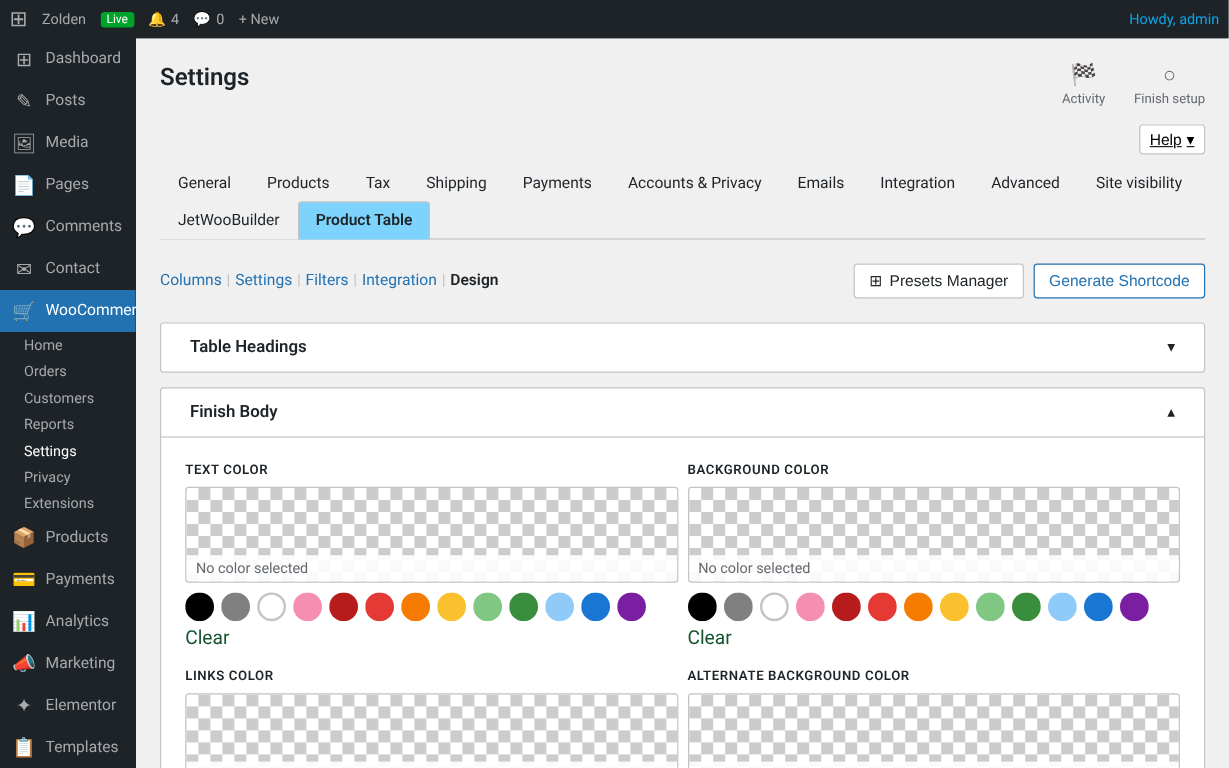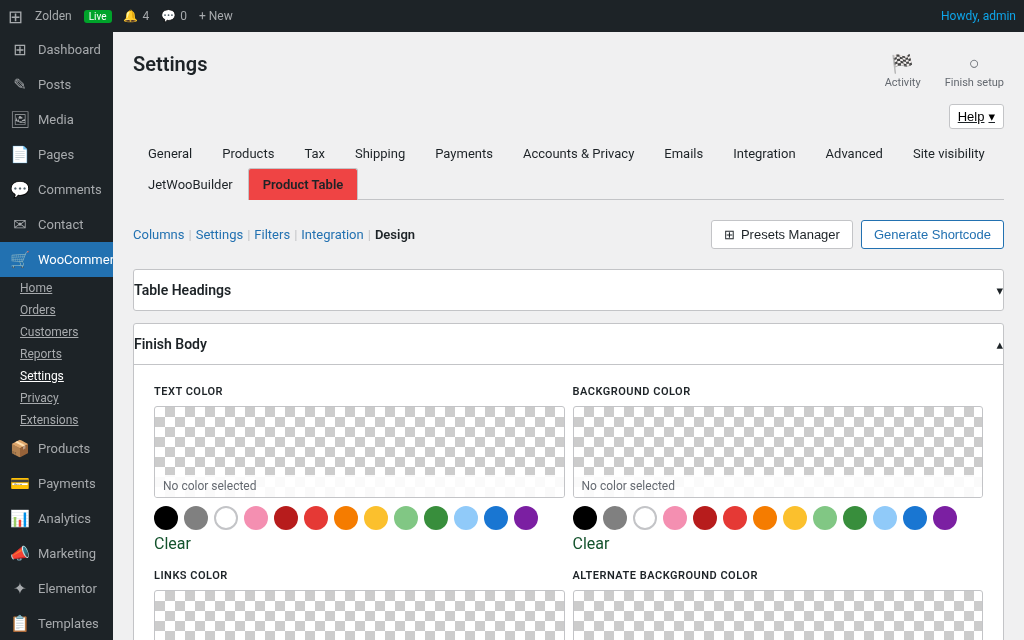--- a/index.html
+++ b/index.html
@@ -12,53 +12,53 @@
     .adminbar-right { margin-left: auto; color: #0ea5e9; font-size: 12px; text-align: right; }
 
     
     .layout { display: flex; flex: 1; overflow: hidden; }
 
     
     .sidebar { width: 113px; background: #1d2327; display: flex; flex-direction: column; overflow-y: auto; flex-shrink: 0; }
     .sidebar-item { display: flex; align-items: center; gap: 8px; padding: 8px 10px; color: #a7aaad; cursor: pointer; font-size: 13px; }
     .sidebar-item.active { background: #2271b1; color: #fff; }
     .sidebar-item .icon { font-size: 16px; width: 20px; text-align: center; }
-    .sidebar-sub { padding: 4px 10px 4px 20px; color: #a7aaad; cursor: pointer; font-size: 12px; text-decoration: underline; }
+    .sidebar-sub { padding: 4px 10px 4px 20px; color: #a7aaad; cursor: pointer; font-size: 12px; }
     .sidebar-sub.active { color: #fff; }
 
     
     .main { flex: 1; overflow-y: auto; padding: 20px; }
     .page-title { font-size: 20px; font-weight: 600; color: #1d2327; margin-bottom: 16px; }
 
     
     .tabs { display: flex; flex-wrap: wrap; border-bottom: 1px solid #c3c4c7; margin-bottom: 20px; gap: 0; text-align: center; }
     .tab { padding: 8px 14px; border: 1px solid transparent; border-bottom: none; border-radius: 3px 3px 0 0; cursor: pointer; color: #1d2327; font-size: 13px; background: #f0f0f1; margin-bottom: -1px; }
-    .tab.active { background: #ef4444; border-color: #c3c4c7; border-bottom-color: #fff; font-weight: 600; }
+    .tab.active { background: #7dd3fc; border-color: #c3c4c7; border-bottom-color: #fff; font-weight: 600; }
 
     
     .subnav { display: flex; gap: 0; margin-bottom: 20px; align-items: center; }
     .subnav-link { color: #2271b1; text-decoration: none; font-size: 13px; }
     .subnav-sep { color: #c3c4c7; margin: 0 4px; }
     .subnav-current { font-weight: 600; color: #1d2327; font-size: 13px; }
     .subnav-actions { margin-left: auto; display: flex; gap: 8px; align-items: center; }
     .btn-preset { border: 1px solid #c3c4c7; background: #fff; padding: 6px 12px; border-radius: 3px; cursor: pointer; display: flex; align-items: center; gap: 6px; font-size: 13px; color: #1d2327; }
     .btn-generate { border: 1px solid #2271b1; background: #fff; padding: 6px 12px; border-radius: 3px; cursor: pointer; font-size: 13px; color: #2271b1; }
 
     
     .section { background: #fff; border: 1px solid #c3c4c7; border-radius: 3px; margin-bottom: 12px; }
-    .section-header { display: flex; justify-content: space-between; align-items: flex-end; padding: 12px 0; cursor: pointer; border-bottom: 1px solid #c3c4c7; }
+    .section-header { display: flex; justify-content: space-between; align-items: flex-end; padding: 12px 24px; cursor: pointer; border-bottom: 1px solid #c3c4c7; }
     .section-header.collapsed { border-bottom: none; }
     .section-title { font-size: 14px; font-weight: 600; }
     .section-body { padding: 20px; }
 
     
     .color-row { display: flex; gap: 8px; margin-bottom: 16px; }
     .color-group { flex: 1; }
     .color-label { font-size: 11px; font-weight: 600; color: #1d2327; letter-spacing: 0.5px; text-transform: uppercase; margin-bottom: 8px; }
-    .color-preview { border: 1px solid #c3c4c7; border-radius: 3px; background: repeating-conic-gradient(#ccc 0% 25%, #fff 0% 50%) 0 0 / 20px 20px; height: 92px; position: relative; overflow: hidden; }
+    .color-preview { border: 1px solid #c3c4c7; border-radius: 3px; background: repeating-conic-gradient(#ccc 0% 25%, #fff 0% 50%) 0 0 / 20px 20px; height: 80px; position: relative; overflow: hidden; }
     .color-no-selected { position: absolute; bottom: 0; left: 0; right: 0; background: rgba(255,255,255,0.9); padding: 4px 8px; font-size: 12px; color: #646970; }
     .color-swatches { display: flex; gap: 6px; padding: 8px 0 4px; align-items: center; flex-wrap: wrap; }
     .color-swatch { width: 24px; height: 24px; border-radius: 50%; cursor: pointer; border: 2px solid transparent; }
     .color-clear { color: #14532d; font-size: 16px; cursor: pointer; display: block; }
     .activity-item { display: flex; flex-direction: column; align-items: center; font-size: 11px; color: #646970; cursor: pointer; }
     .activity-icon { font-size: 18px; margin-bottom: 2px; }
 
     
     .help-btn { border: 1px solid #c3c4c7; background: #fff; padding: 4px 8px; border-radius: 3px; cursor: pointer; font-size: 13px; display: flex; align-items: center; gap: 4px; }
     .help-area { display: flex; justify-content: flex-end; margin-bottom: 8px; text-decoration: underline; }

